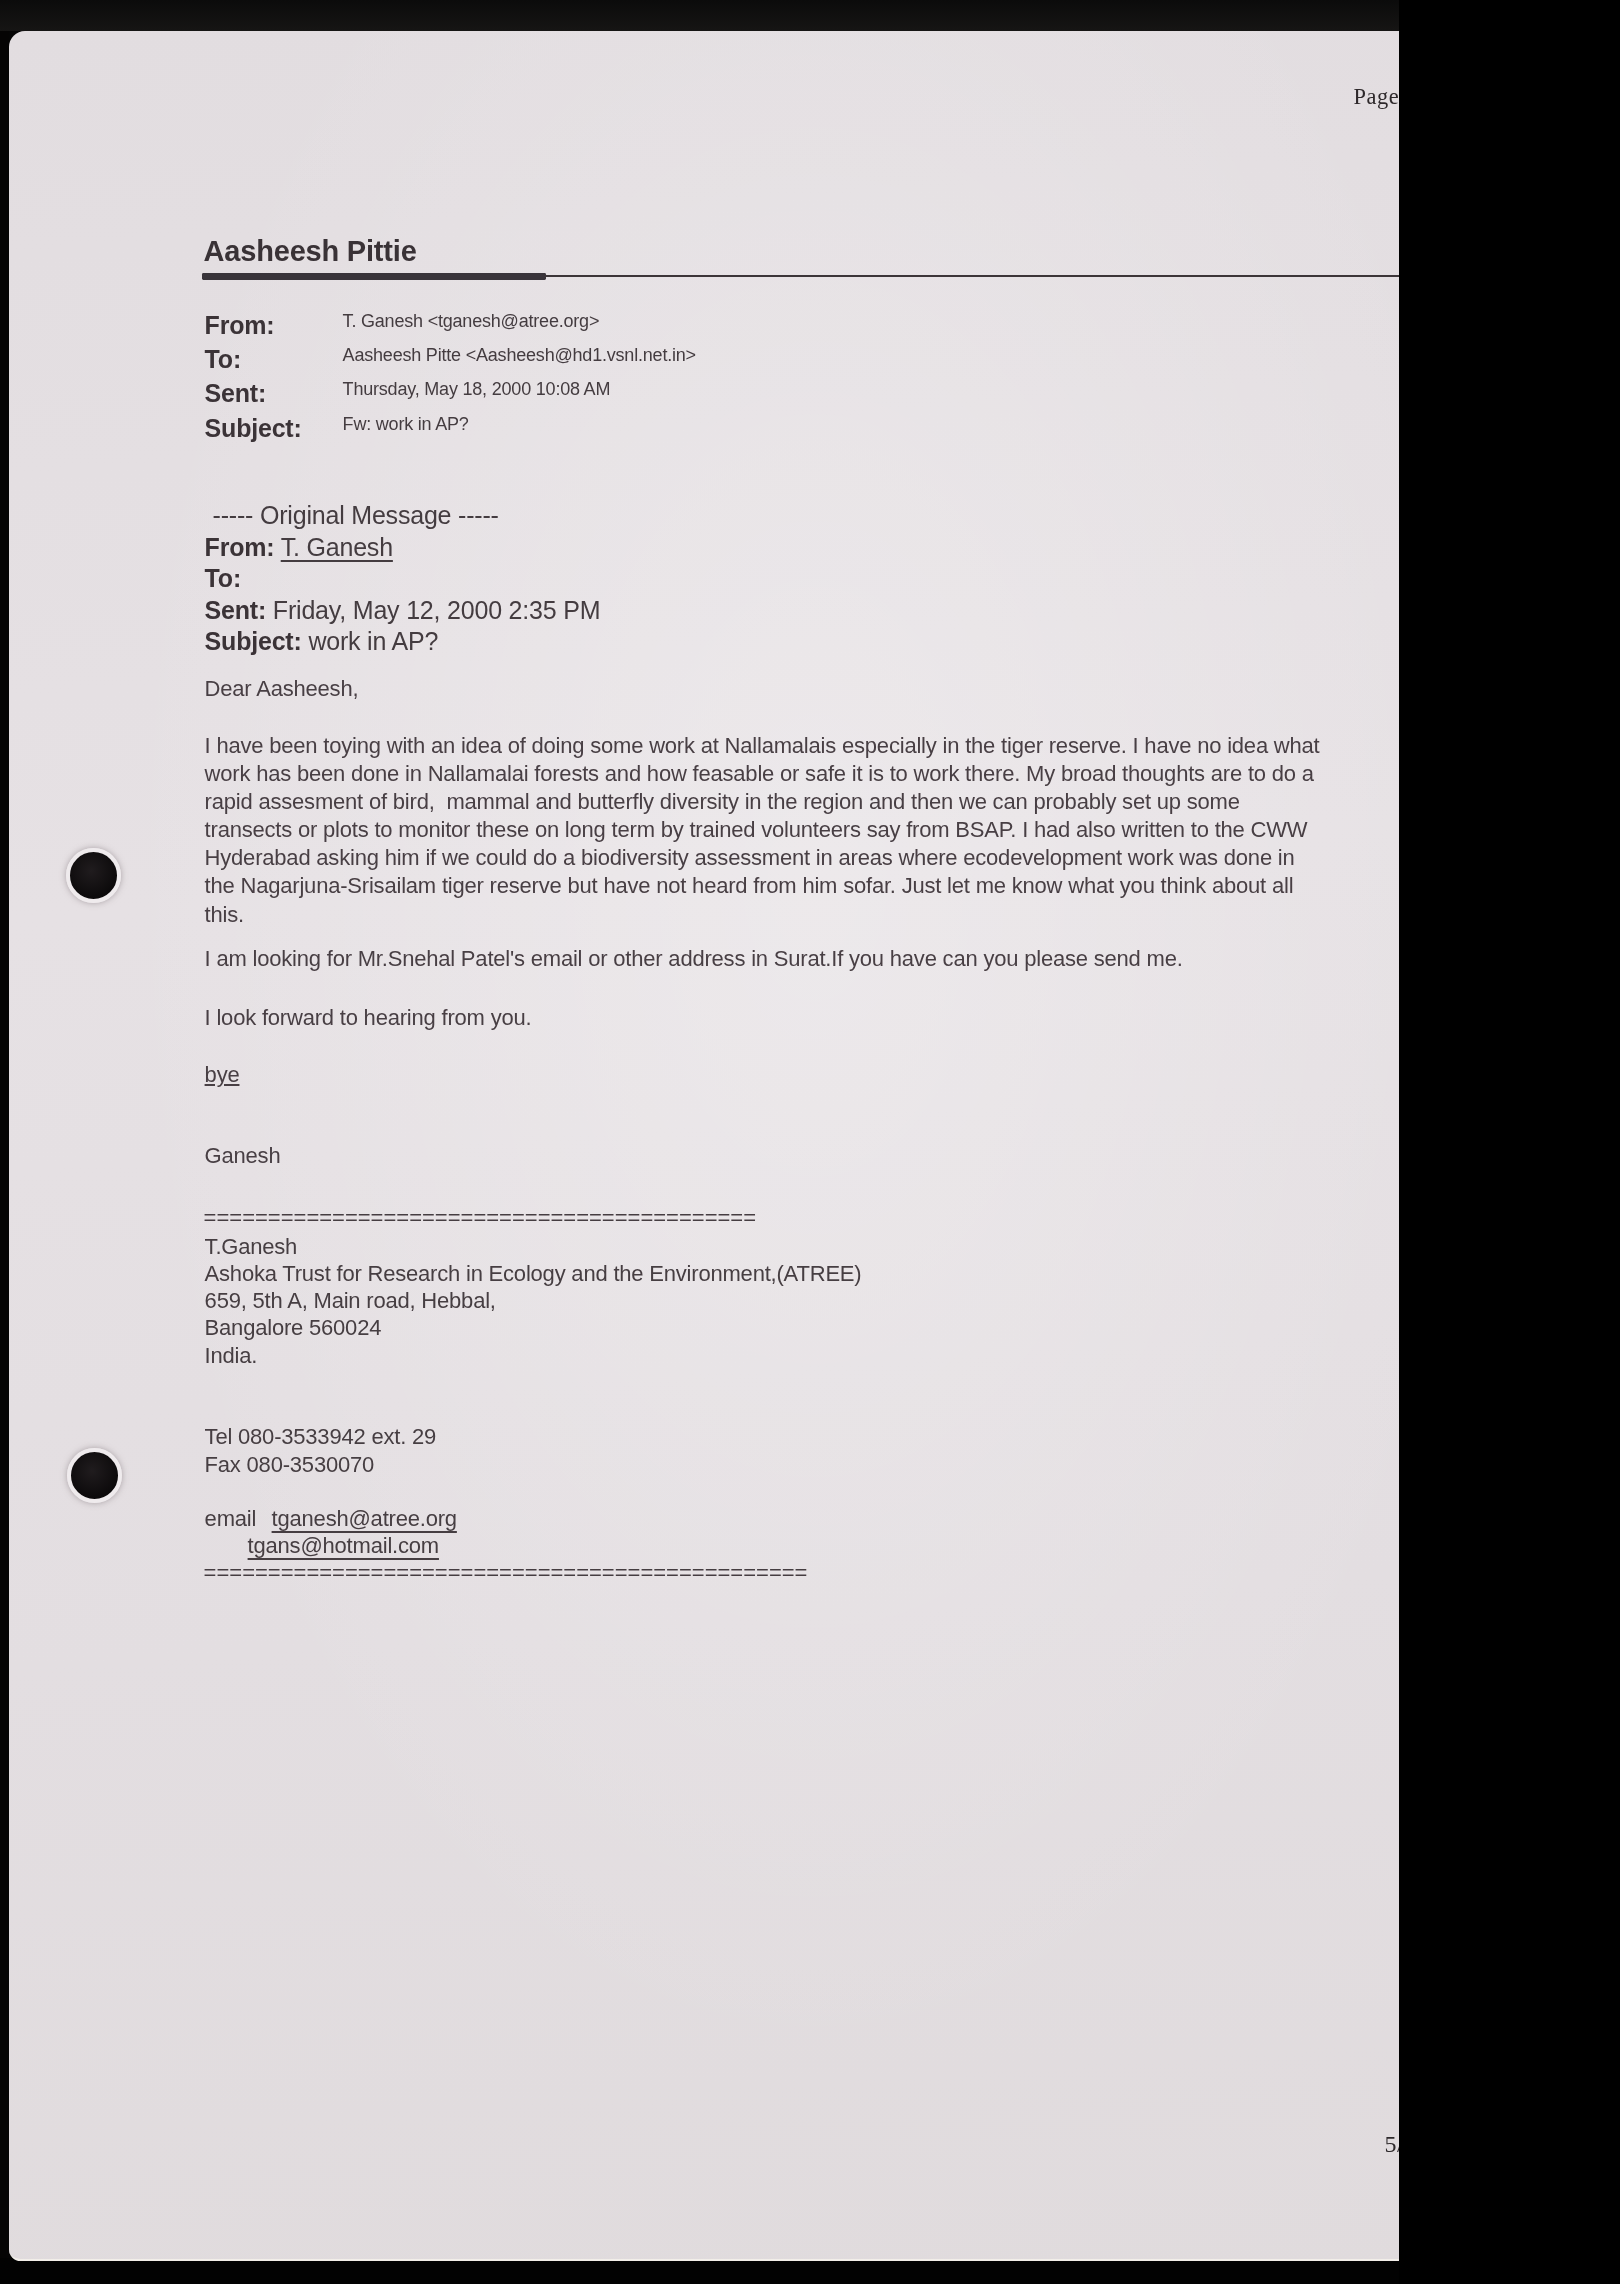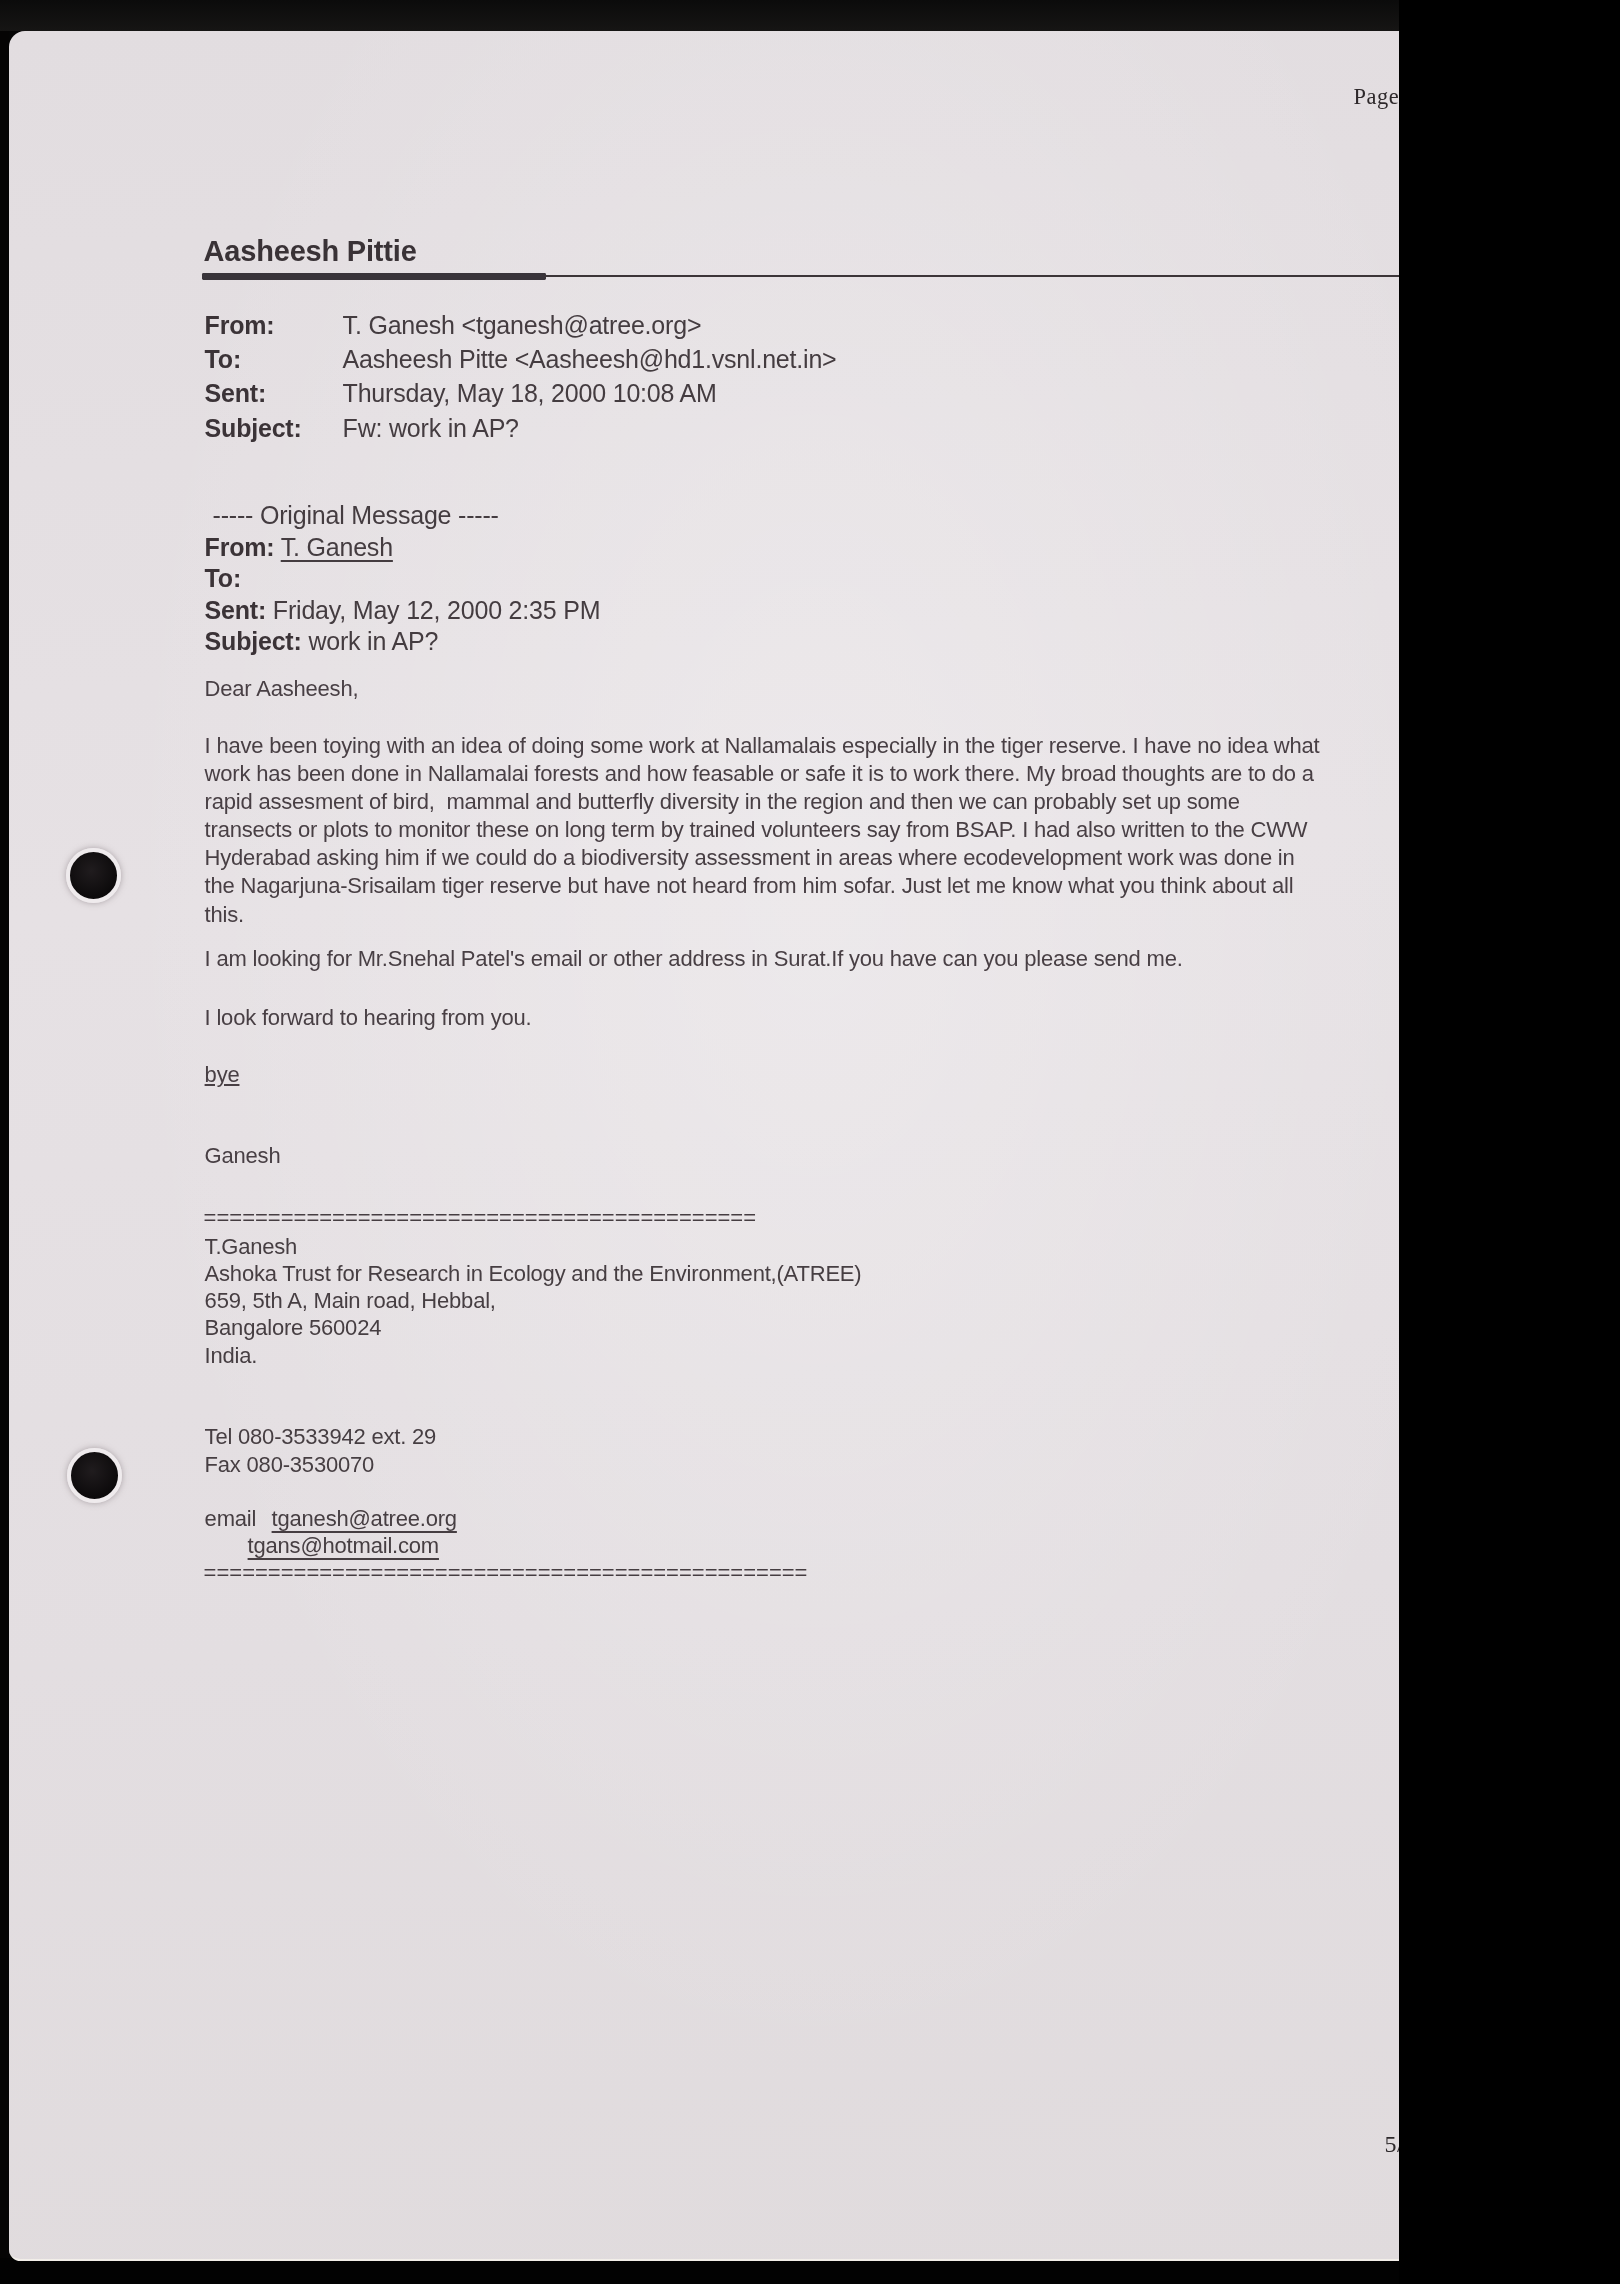--- a/index.html
+++ b/index.html
@@ -26,21 +26,21 @@
   
   .serif{font-family:"Liberation Serif",serif;color:#2e292b;}
   #page-number{left:1345px;top:53px;font-size:22.4px;letter-spacing:0.5px;}
   #date-stamp{left:1376px;top:2100px;font-size:24px;letter-spacing:0.5px;}
   
   #doc-title{left:195px;top:204px;font-size:29px;font-weight:bold;color:#393236;letter-spacing:-0.2px;}
   #title-rule-thick{left:193px;top:242px;width:344px;height:6.7px;background:#39343a;border-radius:1.4px;}
   #title-rule-thin{left:536px;top:244px;width:903px;height:1.9px;background:#3c3538;}
   
   .hdr-label{font-size:25px;font-weight:bold;color:#3b3337;letter-spacing:-0.2px;}
-  .hdr-value{font-size:25px;color:#443c40;letter-spacing:-0.2px;}
+  .hdr-value{font-size:18px;color:#443c40;letter-spacing:-0.2px;}
   
   .om{font-size:25px;color:#443c40;letter-spacing:-0.2px;}
   .om b{font-weight:bold;color:#3b3337;}
   .om .lnk{text-decoration:underline;text-underline-offset:4.3px;}
   
   .body-line{font-size:22px;color:#483f44;letter-spacing:-0.2px;}
   
   .sig-line{font-size:22px;color:#463e42;letter-spacing:-0.2px;}
   .sig-line.sep{letter-spacing:0;color:#453d41;}
   .email-link{font-size:22px;color:#463e42;letter-spacing:-0.2px;text-decoration:underline;text-underline-offset:4.8px;}

